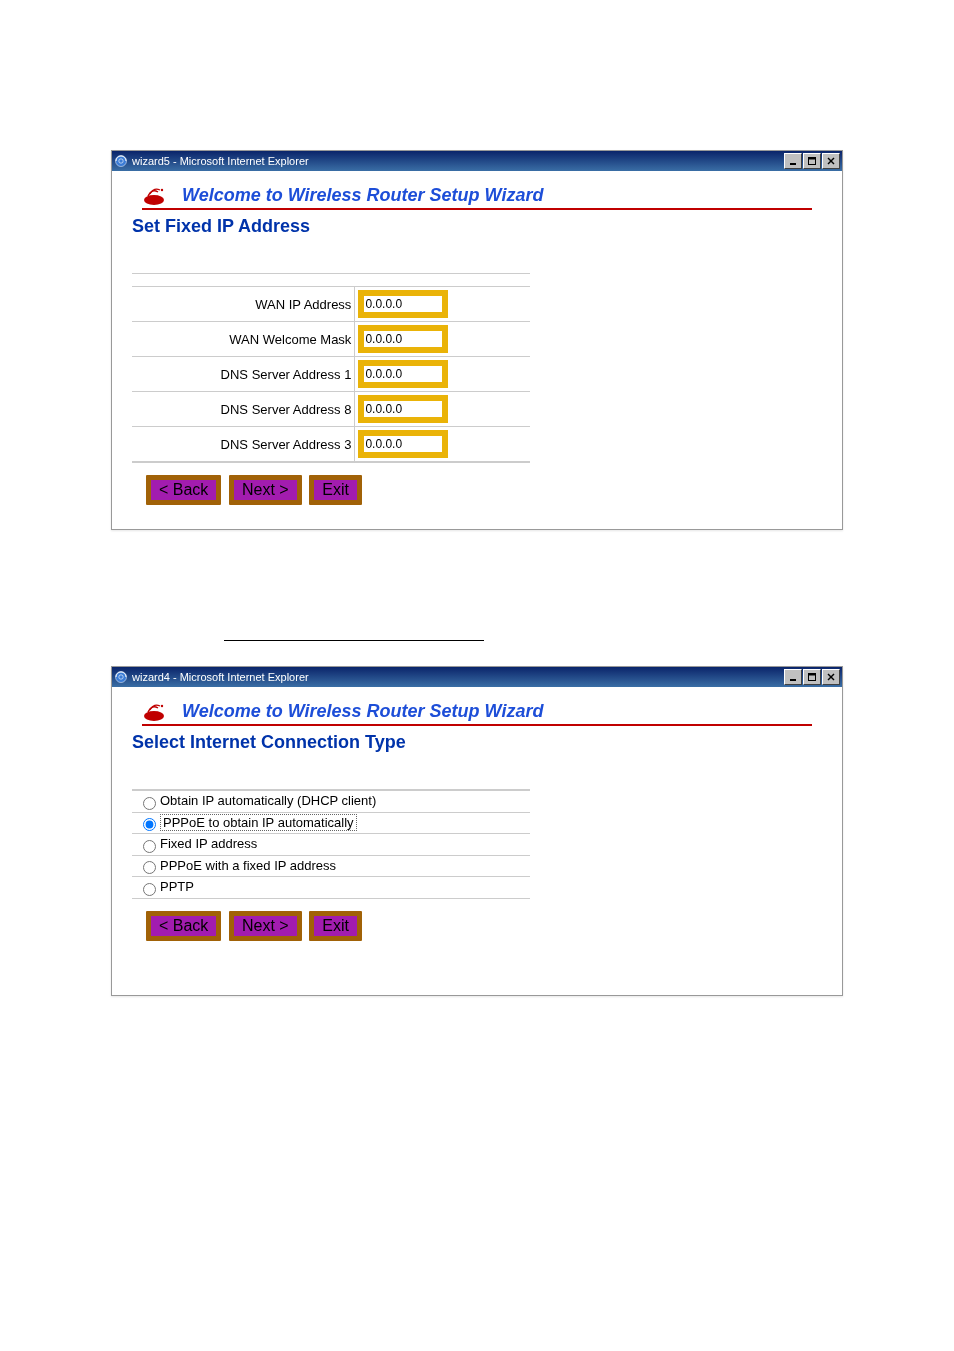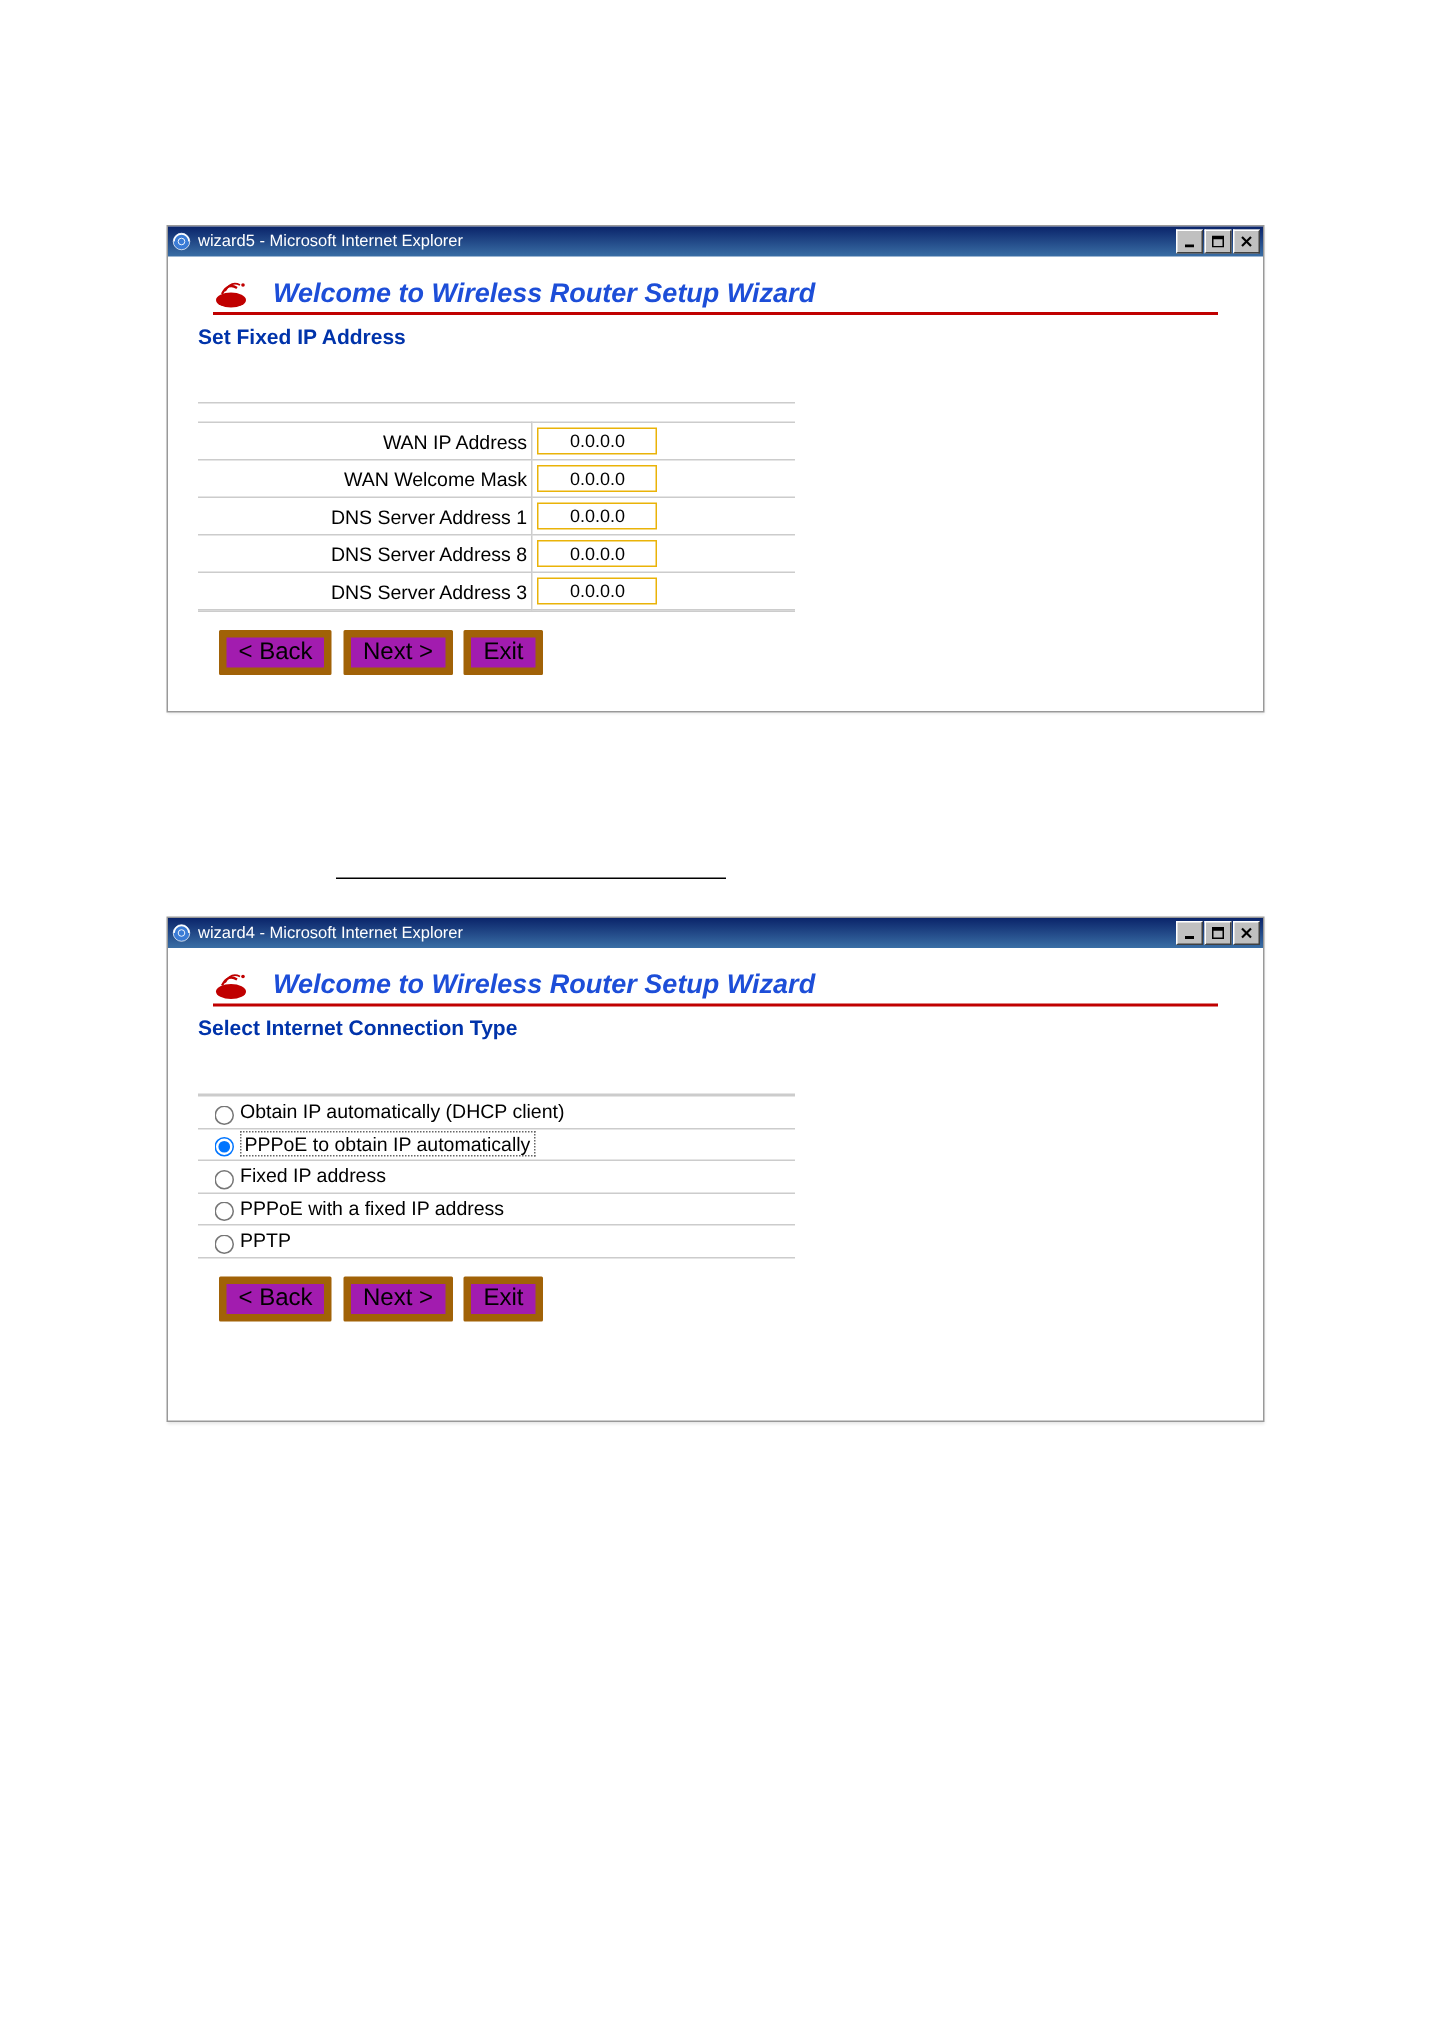--- a/index.html
+++ b/index.html
@@ -81,21 +81,21 @@
       color: #1d4ed8;
     }
     .hr-red {
       height: 2px;
       background: #c00000;
       margin: 0 20px 4px 20px;
     }
     .section-title {
       color: #0033aa;
       font-family: Arial, sans-serif;
-      font-size: 14px;
+      font-size: 18px;
       font-weight: bold;
       padding: 2px 20px 8px 10px;
     }
     .inner-panel {
       width: 398px;
       margin-left: 10px;
       border-top: 1px solid #ccc;
       margin-top: 28px;
     }
     .form-table {
@@ -114,24 +114,23 @@
       padding-right: 3px;
       border-left: none;
     }
     .form-table td.field {
       width: 44%;
       border-right: none;
     }
     .form-table input[type=text] {
       width: 76px;
       font-size: 12px;
-      border: 1px solid #eab308;
+      border: 6px solid #eab308;
       padding: 0 1px;
       height: 16px;
-      text-align: center;
     }
     .button-row {
       padding: 12px 10px 4px 14px;
       border-left: none;
       border-right: none;
     }
     .button-row-bordered {
       border: 1px solid #ccc;
       border-top: 1px solid #ccc;
       border-left: none;
@@ -254,21 +253,21 @@
           <button class="btn">&lt; Back</button>
           <button class="btn">Next &gt;</button>
           <button class="btn">Exit</button>
         </div>
       </div>
     </div>
   </div>
 
   <hr class="middle-hr">
 
-  <div class="window" style="margin-bottom:30px; padding-bottom:42px;">
+  <div class="window" style="margin-bottom:30px; padding-bottom:30px;">
     <div class="titlebar">
       <span class="titlebar-icon">
         <svg width="14" height="14" viewBox="0 0 14 14">
             <circle cx="7" cy="7" r="5.5" fill="#3a7bd5" stroke="#fff" stroke-width="0.5"></circle>
             <path d="M2 7 A5 5 0 0 1 12 7" stroke="#fff" stroke-width="1" fill="none"></path>
             <circle cx="7" cy="7" r="2.2" fill="none" stroke="#fff" stroke-width="0.6"></circle>
           </svg>
       </span>
       <span class="titlebar-text">wizard4 - Microsoft Internet Explorer</span>
       <div class="titlebar-controls">

